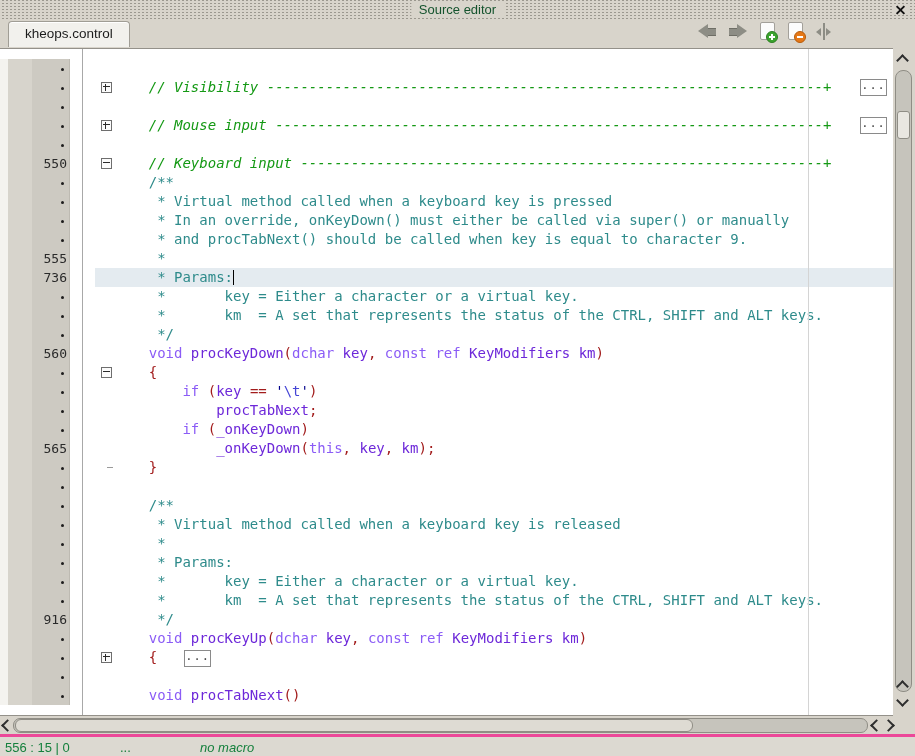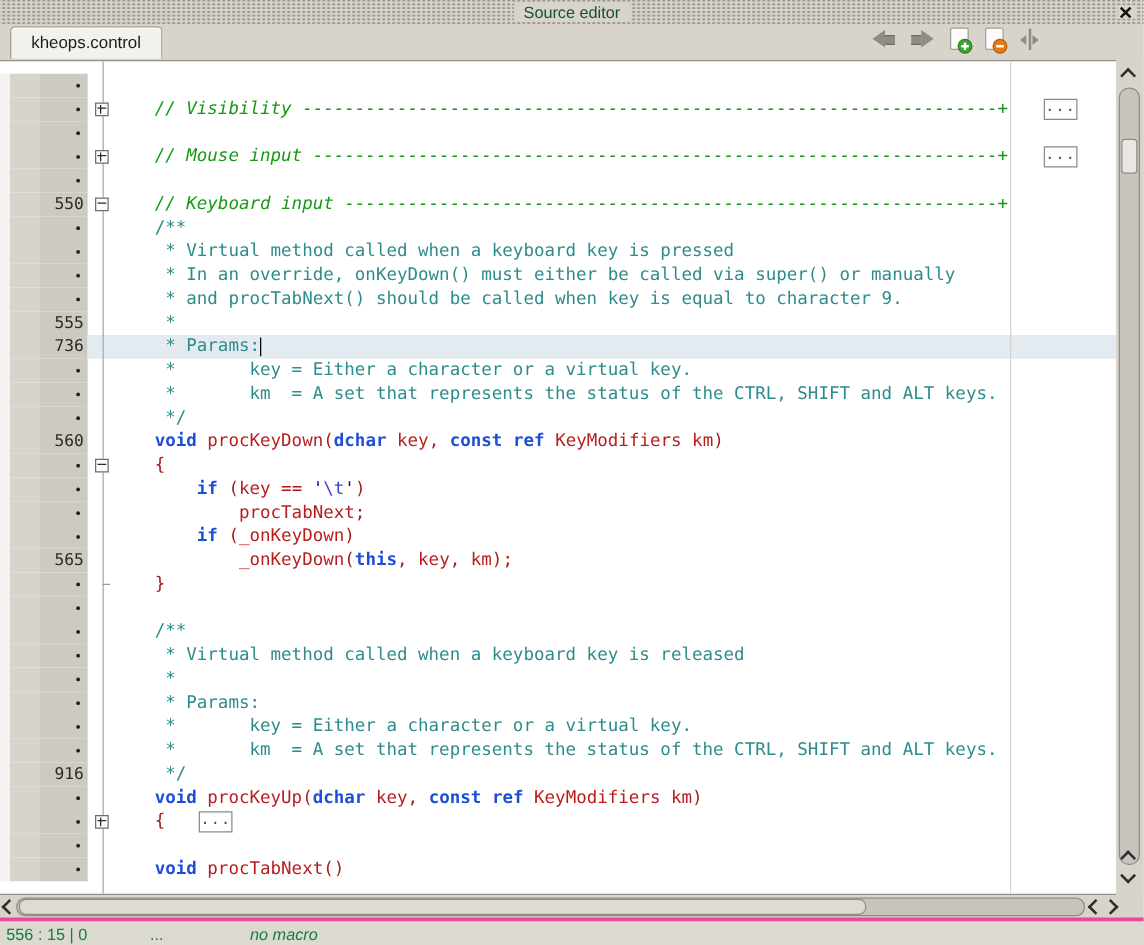--- a/index.html
+++ b/index.html
@@ -47,26 +47,26 @@
   
   .editor{position:absolute;left:0;top:48px;width:893px;height:666px;background:#fff;
     border-top:1px solid #94918a;border-bottom:1px solid #94918a;overflow:hidden;}
   .rows{position:absolute;left:0;top:10px;right:0;font-family:"DejaVu Sans Mono",monospace;font-size:14px;line-height:19px;}
   .row{display:flex;height:19px;}
   .gnum{flex:0 0 70px;box-sizing:border-box;text-align:right;padding-right:2px;
     font-size:13px;color:#2a2a2a;
     background:linear-gradient(90deg,#f4f3ef 0 8px,#d7d4cc 8px 32px,#cdcac2 32px 100%);
     border-right:1px solid #bdbab2;}
   .gdot{display:inline-block;width:3px;height:3px;border-radius:50%;background:#1c1c1c;margin:0 3px 2px 0;}
-  .rowright{flex:1;display:flex;}
+  .rowright{flex:1;display:flex;margin-left:25px;}
   .rowright.cur{background:#e4ebf0;}
   .gfold{flex:0 0 20px;position:relative;}
   .codeline{flex:1;position:relative;white-space:pre;}
-  .tk-pl{color:#b91c1c;}
-  .tk-kw{color:#1d4ed8;font-weight:bold;}
+  .tk-pl{color:#6d28d9;}
+  .tk-kw{color:#8b5cf6;font-weight:normal;}
   .tk-op{color:#a21c1c;}
   .tk-doc{color:#2e8b8b;}
   .tk-com{color:#159915;font-style:italic;}
   .tk-str{color:#00008b;}
   .tk-esc{color:#4545d5;}
   .fbox{width:9px;height:9px;border:1px solid #6e6e6e;background:#fbfbfb;
     display:inline-block;margin:4px 0 0 6px;position:relative;z-index:2;}
   .fbox::before{content:"";position:absolute;left:1px;right:1px;top:3px;height:1px;background:#2a2a2a;}
   .fbox.plus::after{content:"";position:absolute;top:1px;bottom:1px;left:3px;width:1px;background:#2a2a2a;}
   .fend{position:absolute;left:12px;top:9px;width:6px;height:1px;background:#9a9a9a;z-index:2;}

